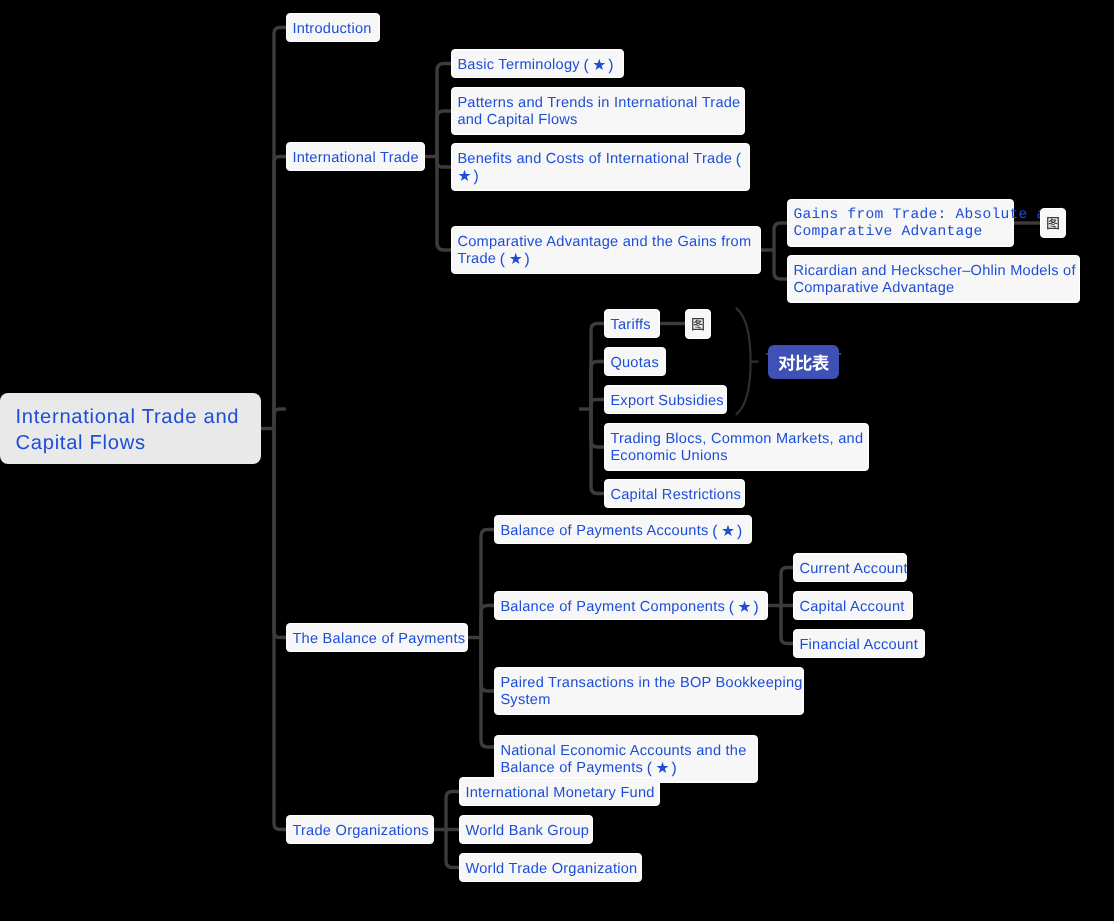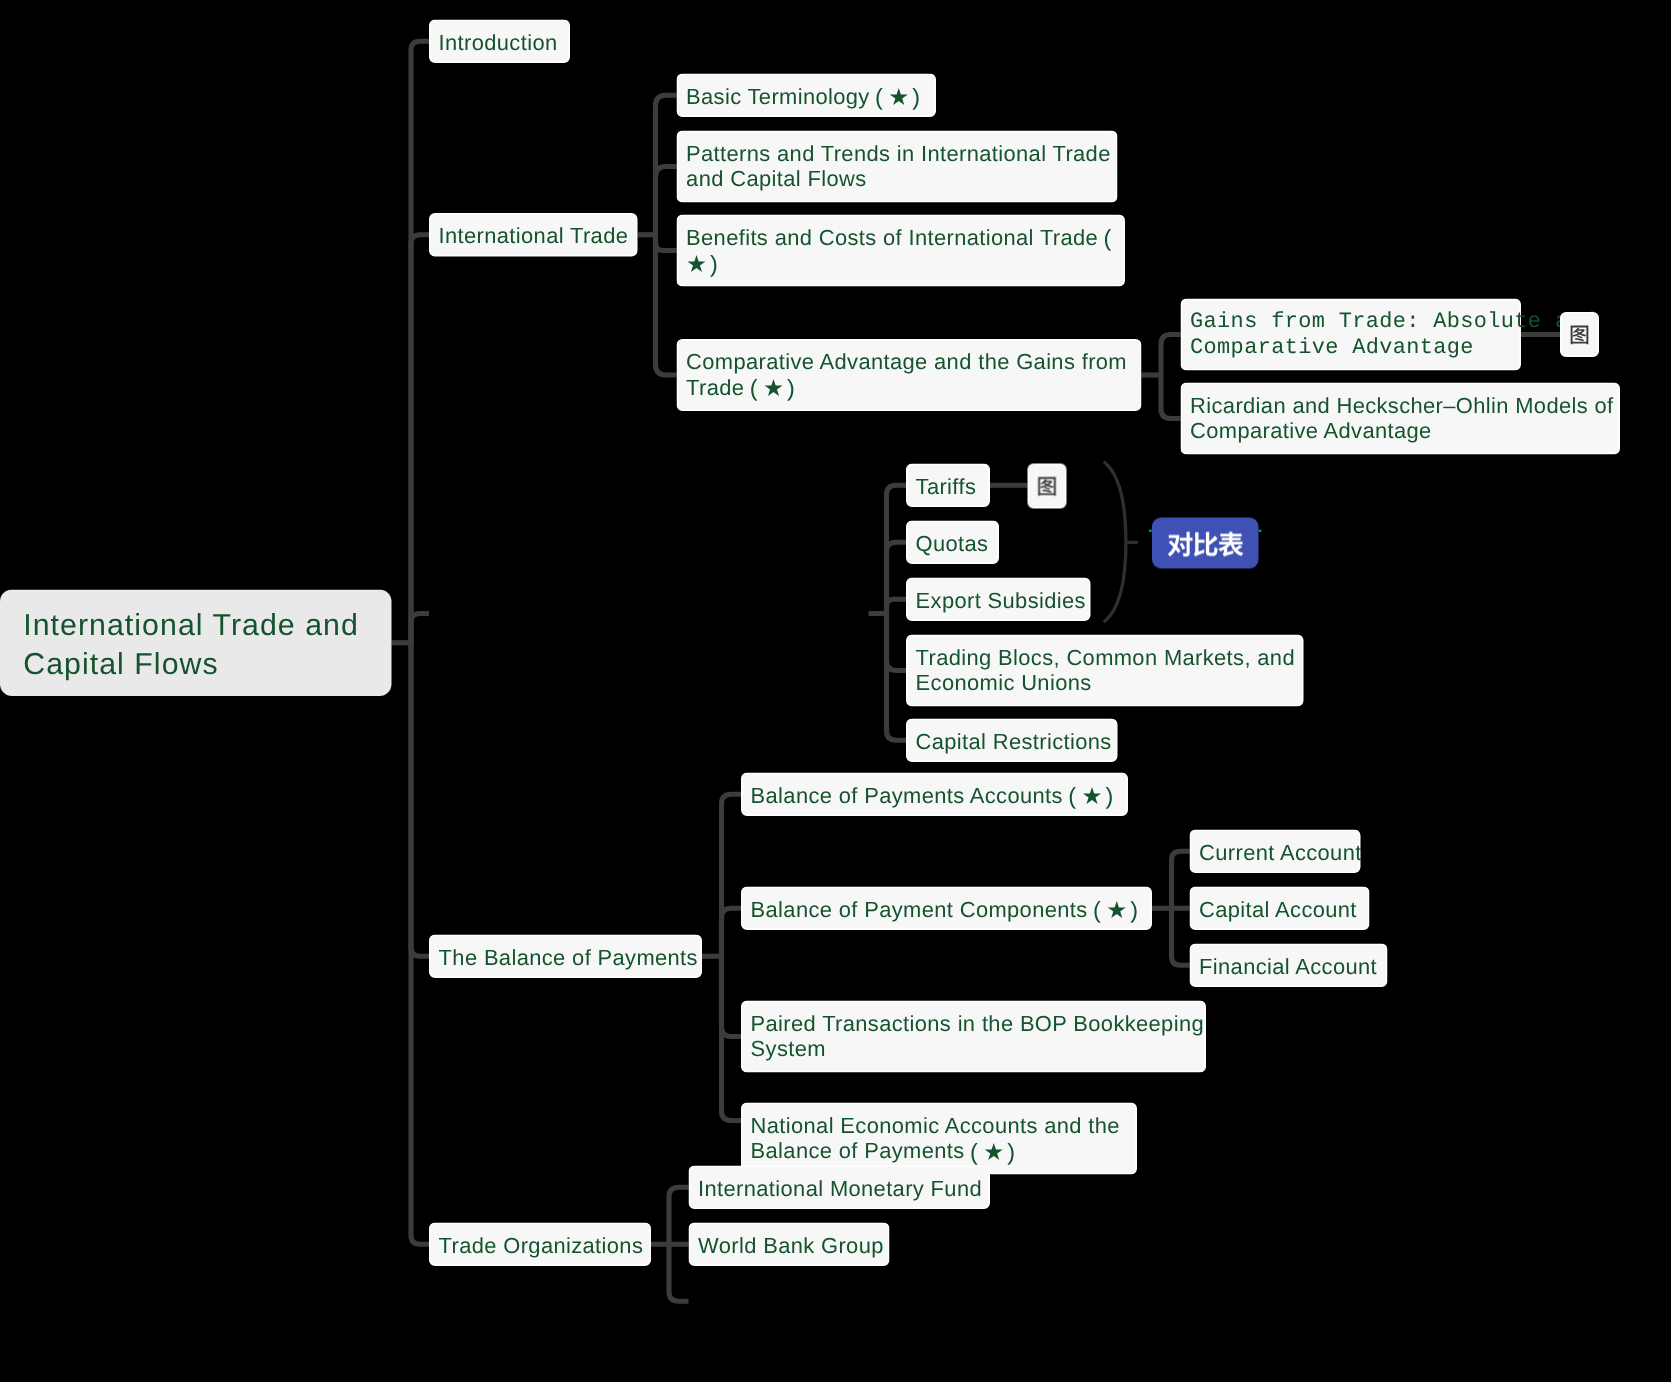--- a/index.html
+++ b/index.html
@@ -2,21 +2,21 @@
 <html><head>
 <meta charset="utf-8">
 <style>
 html,body{margin:0;padding:0;background:#000;}
 body{width:1114px;height:921px;overflow:hidden;font-family:"Liberation Sans",sans-serif;
      -webkit-font-smoothing:antialiased;text-rendering:geometricPrecision;}
 #stage{position:relative;width:1114px;height:921px;background:#000;overflow:hidden;}
 .node{will-change:transform;}
 svg.links{position:absolute;left:0;top:0;}
 .node{position:absolute;box-sizing:border-box;background:#f7f7f7;border:1px solid #fff;
-      border-radius:4px;color:#14532d;font-size:14.6px;line-height:17.0px;
+      border-radius:4px;color:#1d4ed8;font-size:14.6px;line-height:17.0px;
       letter-spacing:0.25px;padding:7.3px 5.4px 0 5.4px;white-space:nowrap;}
 .node.root{background:#e9e9e9;font-size:20.2px;line-height:25.2px;letter-spacing:0.7px;
            padding:12.3px 16px 0 15.5px;border-radius:8px;border:none;}
 .node.callout{background:#3f51b5;border:none;border-radius:6px;padding:0;}
 .node.icon{padding:0;}
 .star{display:inline-block;font-family:"DejaVu Sans",sans-serif;font-size:15.6px;
       width:12.4px;text-align:center;letter-spacing:0;line-height:0;
       position:relative;top:0.4px;}
 .pl{display:inline-block;width:12.4px;text-align:center;letter-spacing:0;
     font-size:15.6px;position:relative;top:0.4px;line-height:0;}
@@ -116,13 +116,14 @@
 <div class="node" style="left:494px;top:515px;width:258px;height:29px;"><span>Balance of Payments Accounts<span class="pl">(</span><span class="star">★</span><span class="pr">)</span></span></div>
 <div class="node" style="left:494px;top:591px;width:274px;height:29px;"><span>Balance of Payment Components<span class="pl">(</span><span class="star">★</span><span class="pr">)</span></span></div>
 <div class="node" style="left:793px;top:553px;width:114px;height:29px;"><span>Current Account</span></div>
 <div class="node" style="left:793px;top:591px;width:120px;height:29px;"><span>Capital Account</span></div>
 <div class="node" style="left:793px;top:629px;width:132px;height:29px;"><span>Financial Account</span></div>
 <div class="node" style="left:494px;top:667px;width:310px;height:48px;"><span>Paired Transactions in the BOP Bookkeeping<br>System</span></div>
 <div class="node" style="left:494px;top:723px;width:264px;height:48px;margin-top:12px;"><span>National Economic Accounts and the<br>Balance of Payments<span class="pl">(</span><span class="star">★</span><span class="pr">)</span></span></div>
 <div class="node" style="left:286px;top:815px;width:148px;height:29px;"><span>Trade Organizations</span></div>
 <div class="node" style="left:459px;top:777px;width:201px;height:29px;"><span>International Monetary Fund</span></div>
 <div class="node" style="left:459px;top:815px;width:134px;height:29px;"><span>World Bank Group</span></div>
+<div class="node" style="left:459px;top:853px;width:183px;height:29px;"><span>World Trade Organization</span></div>
 </div>
 
 </body></html>

